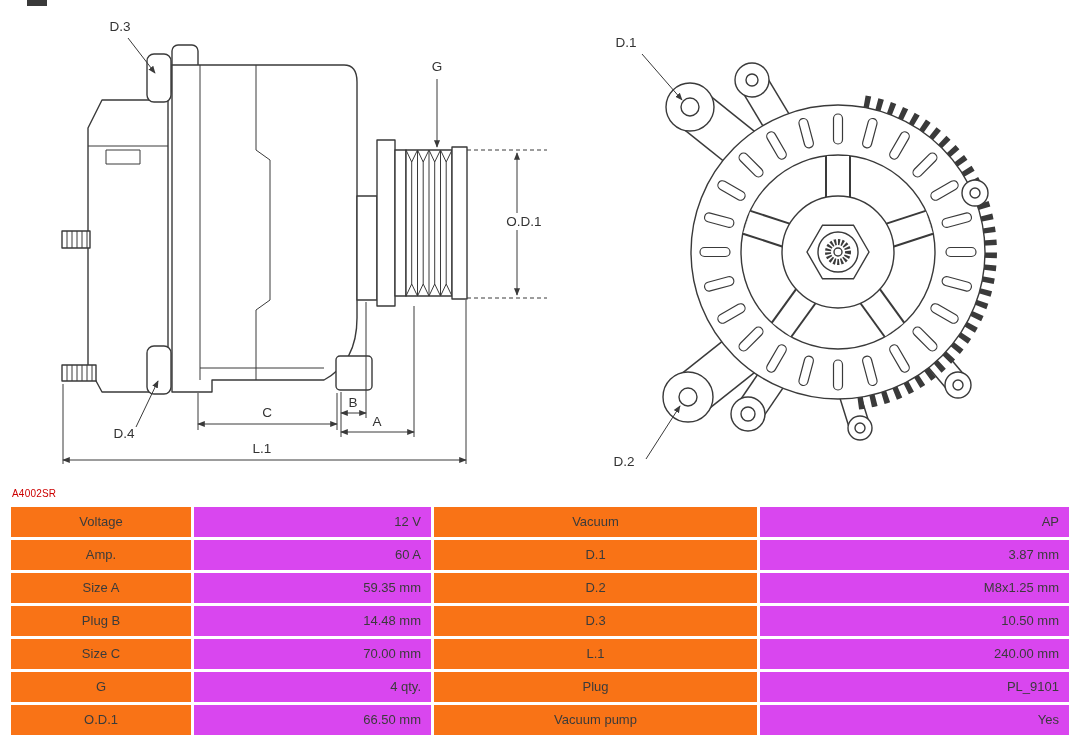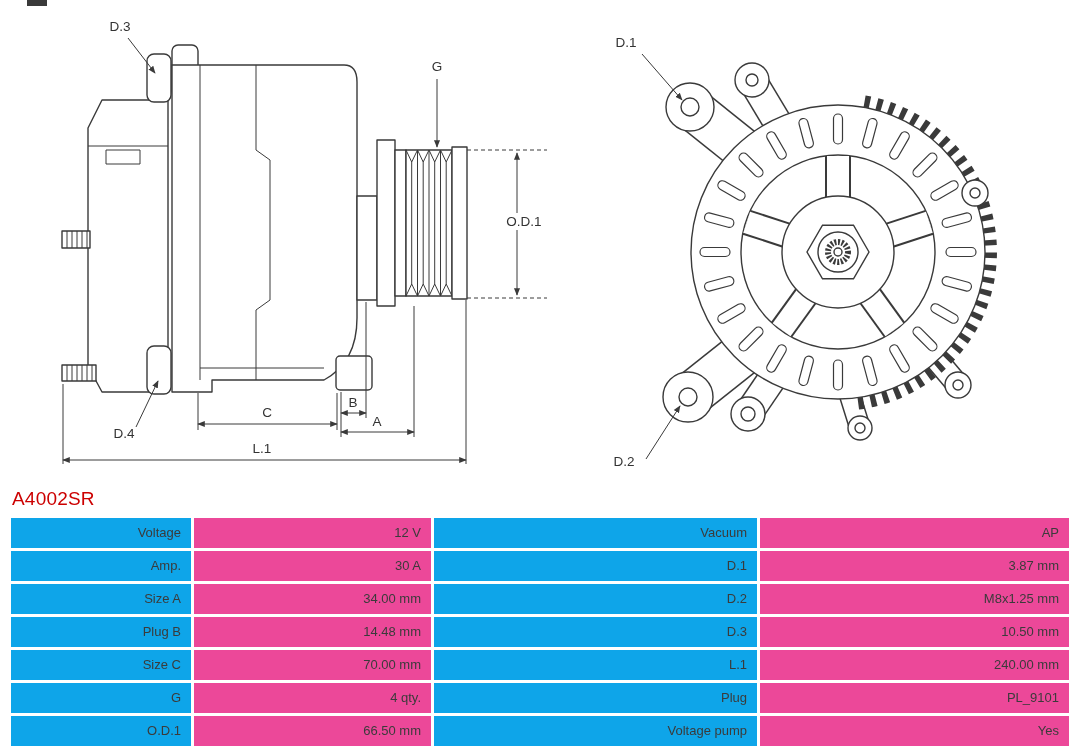--- a/index.html
+++ b/index.html
@@ -3,29 +3,29 @@
 <meta charset="utf-8">
 <style>
   html,body{margin:0;padding:0;}
   body{
     width:1080px;height:753px;background:#ffffff;
     font-family:"Liberation Sans",sans-serif;
     overflow:hidden;position:relative;
   }
   .corner-artifact{position:absolute;top:0;left:27px;width:20px;height:6px;background:#3a3a3a;}
   .drawing-wrap{width:1080px;height:482px;}
-  .part-number{margin:6px 0 8px 12px;font-size:19px;color:#cc0000;letter-spacing:.2px;}
+  .part-number{margin:6px 0 8px 12px;font-size:10px;color:#cc0000;letter-spacing:.2px;}
   .spec-table{display:grid;grid-template-columns:180px 237px 323px 1fr;gap:3px;margin:0 11px;background:#ffffff;}
   .trow{display:contents;}
   .cell{
     height:30px;line-height:30px;padding:0 10px;box-sizing:border-box;
     text-align:right;font-size:13px;color:#3b3b3b;white-space:nowrap;overflow:hidden;
   }
-  .lbl{background:#0ea5e9;}
-  .val{background:#ec4899;}
+  .lbl{background:#f97316;text-align:center;}
+  .val{background:#d946ef;}
   svg text{font-family:"Liberation Sans",sans-serif;}
 </style>
 </head>
 <body>
 
 <div class="corner-artifact"></div>
 
 <div class="drawing-wrap">
 <svg width="1080" height="482" viewBox="0 0 1080 482">
   <defs>
@@ -199,27 +199,27 @@
 
 <div class="spec-table">
   <div class="trow">
     <div class="cell lbl">Voltage</div>
     <div class="cell val">12 V</div>
     <div class="cell lbl">Vacuum</div>
     <div class="cell val">AP</div>
   </div>
   <div class="trow">
     <div class="cell lbl">Amp.</div>
-    <div class="cell val">30 A</div>
+    <div class="cell val">60 A</div>
     <div class="cell lbl">D.1</div>
     <div class="cell val">3.87 mm</div>
   </div>
   <div class="trow">
     <div class="cell lbl">Size A</div>
-    <div class="cell val">34.00 mm</div>
+    <div class="cell val">59.35 mm</div>
     <div class="cell lbl">D.2</div>
     <div class="cell val">M8x1.25 mm</div>
   </div>
   <div class="trow">
     <div class="cell lbl">Plug B</div>
     <div class="cell val">14.48 mm</div>
     <div class="cell lbl">D.3</div>
     <div class="cell val">10.50 mm</div>
   </div>
   <div class="trow">
@@ -230,16 +230,16 @@
   </div>
   <div class="trow">
     <div class="cell lbl">G</div>
     <div class="cell val">4 qty.</div>
     <div class="cell lbl">Plug</div>
     <div class="cell val">PL_9101</div>
   </div>
   <div class="trow">
     <div class="cell lbl">O.D.1</div>
     <div class="cell val">66.50 mm</div>
-    <div class="cell lbl">Voltage pump</div>
+    <div class="cell lbl">Vacuum pump</div>
     <div class="cell val">Yes</div>
   </div>
 </div>
 
 </body></html>

